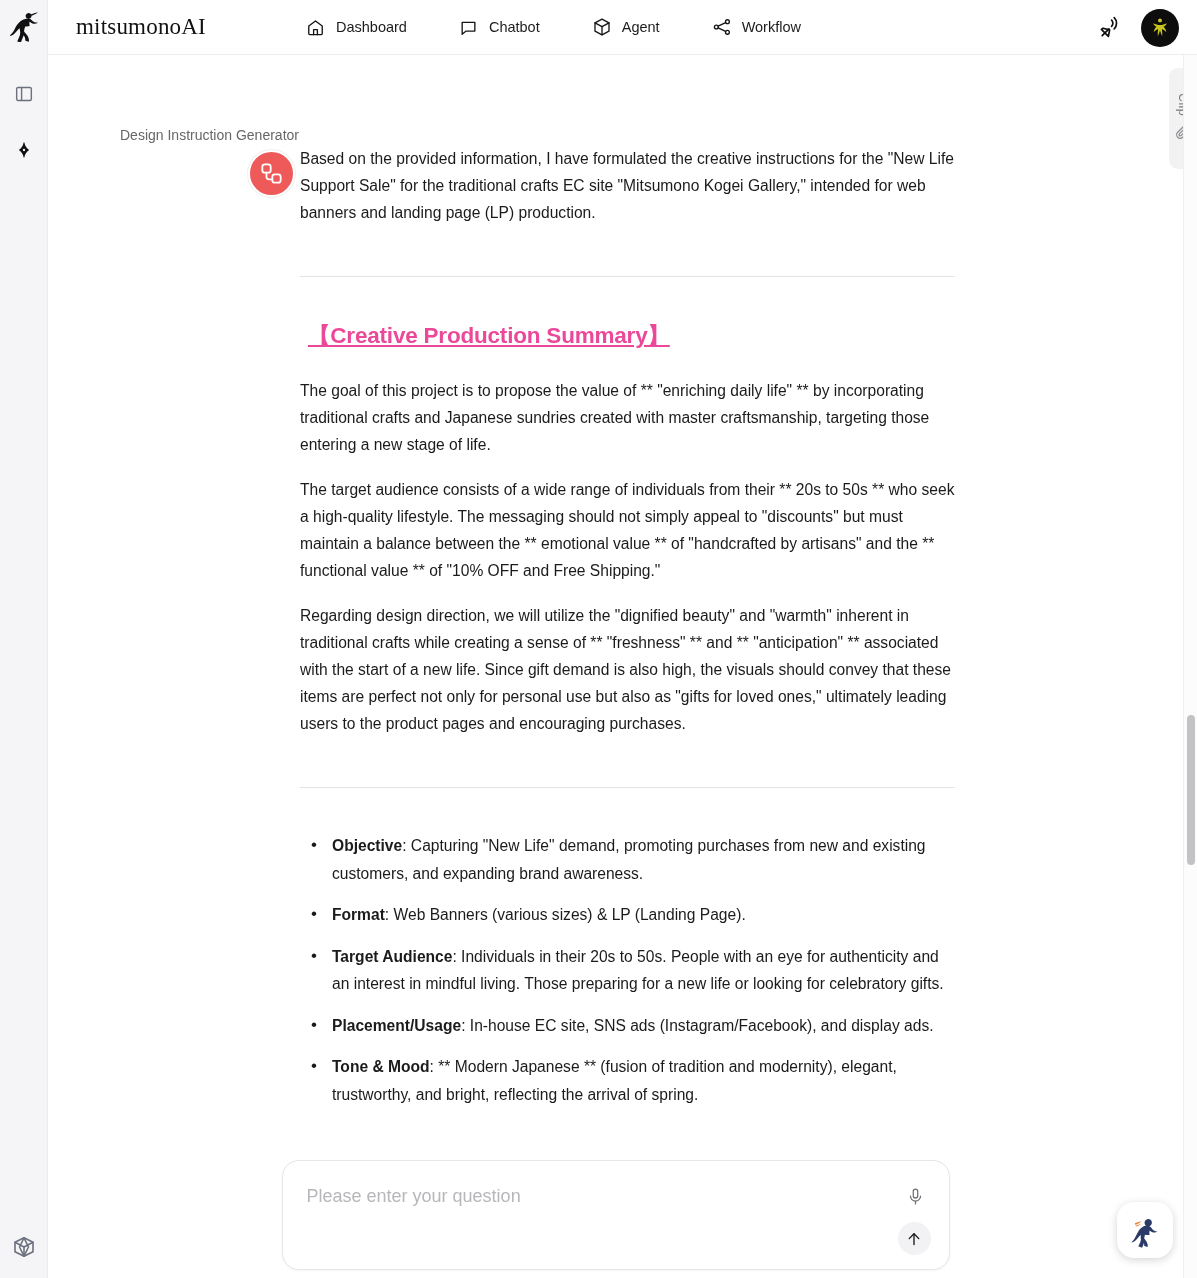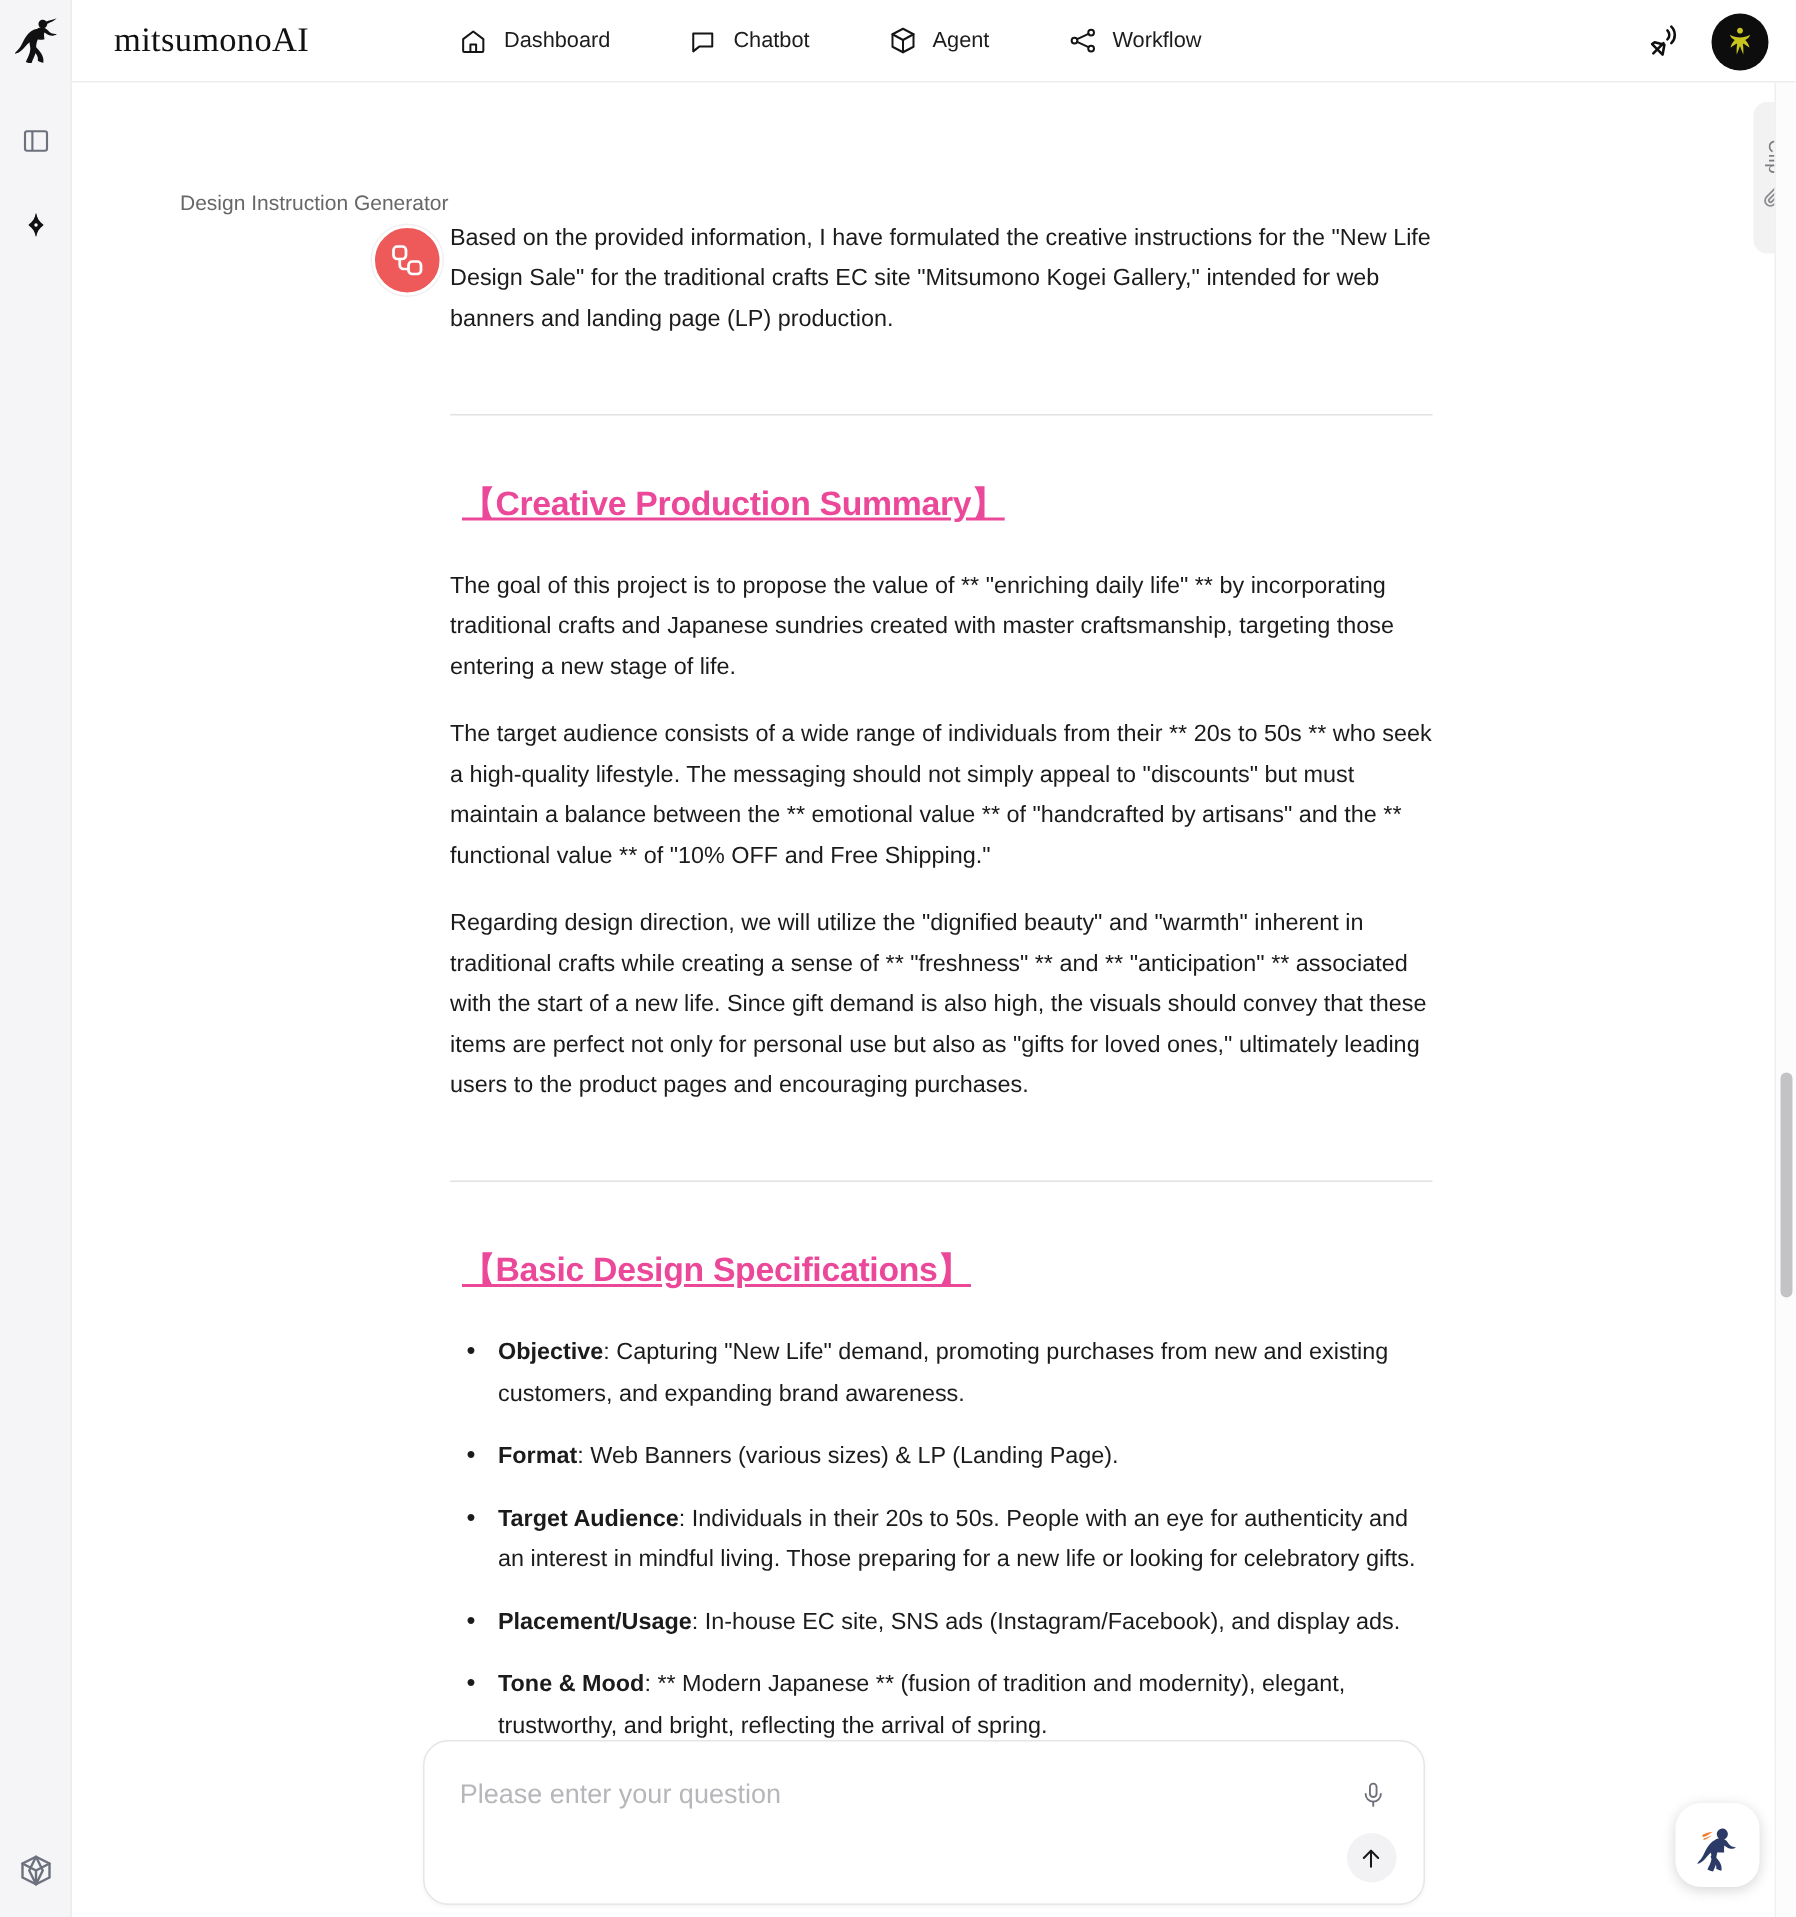--- a/index.html
+++ b/index.html
@@ -439,32 +439,31 @@
           <div class="bot-avatar">
             <svg width="25" height="25" viewBox="0 0 24 24" fill="none" stroke="#ffffff" stroke-width="1.75" stroke-linecap="round" stroke-linejoin="round">
               <rect x="3.2" y="3.2" width="8" height="8" rx="2.4"></rect>
               <rect x="12.8" y="12.8" width="8" height="8" rx="2.4"></rect>
               <path d="M7.2 11.2v4a2.4 2.4 0 0 0 2.4 2.4h3.2"></path>
             </svg>
           </div>
 
           <div class="mdbody">
 
-            <p>Based on the provided information, I have formulated the creative instructions for the "New Life Design Sale" for the traditional crafts EC site "Mitsumono Kogei Gallery," intended for web banners and landing page (LP) production.</p>
+            <p>Based on the provided information, I have formulated the creative instructions for the "New Life Support Sale" for the traditional crafts EC site "Mitsumono Kogei Gallery," intended for web banners and landing page (LP) production.</p>
 
             <div class="hr"></div>
 
             <h2 class="h2">【Creative Production Summary】</h2>
             <p>The goal of this project is to propose the value of ** "enriching daily life" ** by incorporating traditional crafts and Japanese sundries created with master craftsmanship, targeting those entering a new stage of life.</p>
             <p>The target audience consists of a wide range of individuals from their ** 20s to 50s ** who seek a high-quality lifestyle. The messaging should not simply appeal to "discounts" but must maintain a balance between the ** emotional value ** of "handcrafted by artisans" and the ** functional value ** of "10% OFF and Free Shipping."</p>
             <p>Regarding design direction, we will utilize the "dignified beauty" and "warmth" inherent in traditional crafts while creating a sense of ** "freshness" ** and ** "anticipation" ** associated with the start of a new life. Since gift demand is also high, the visuals should convey that these items are perfect not only for personal use but also as "gifts for loved ones," ultimately leading users to the product pages and encouraging purchases.</p>
 
             <div class="hr"></div>
 
-            <h2 class="h2">【Basic Design Specifications】</h2>
 
             <ul class="md-list">
               <li><b>Objective</b><span>: Capturing "New Life" demand, promoting purchases from new and existing customers, and expanding brand awareness.</span></li>
               <li><b>Format</b><span>: Web Banners (various sizes) &amp; LP (Landing Page).</span></li>
               <li><b>Target Audience</b><span>: Individuals in their 20s to 50s. People with an eye for authenticity and an interest in mindful living. Those preparing for a new life or looking for celebratory gifts.</span></li>
               <li><b>Placement/Usage</b><span>: In-house EC site, SNS ads (Instagram/Facebook), and display ads.</span></li>
               <li><b>Tone &amp; Mood</b><span>: ** Modern Japanese ** (fusion of tradition and modernity), elegant, trustworthy, and bright, reflecting the arrival of spring.</span></li>
             </ul>
 
           </div>

